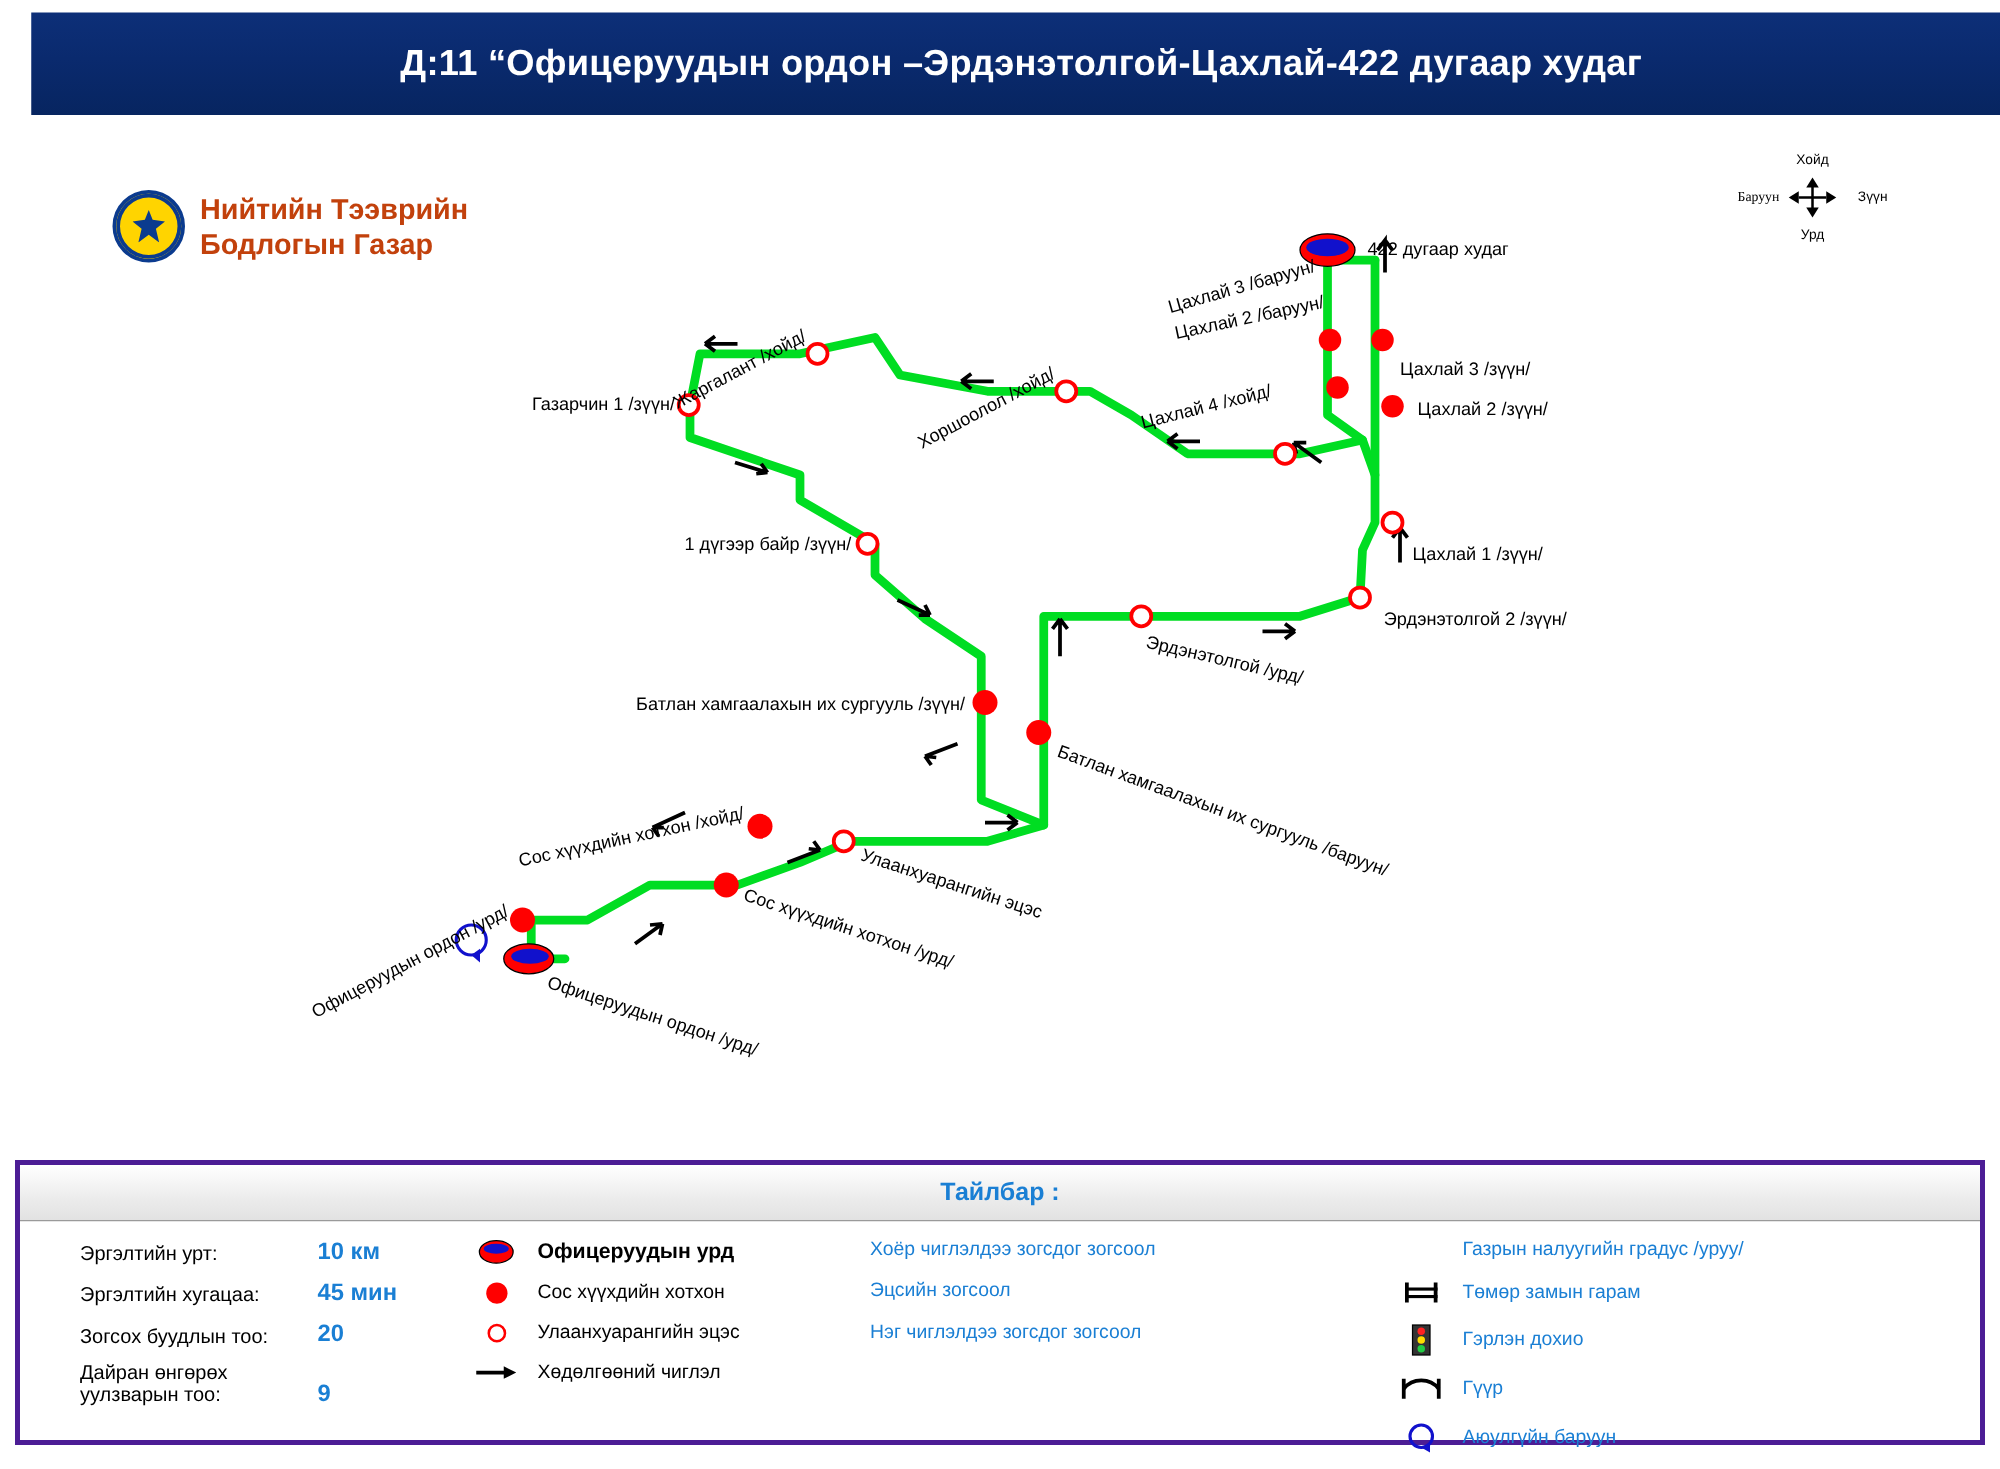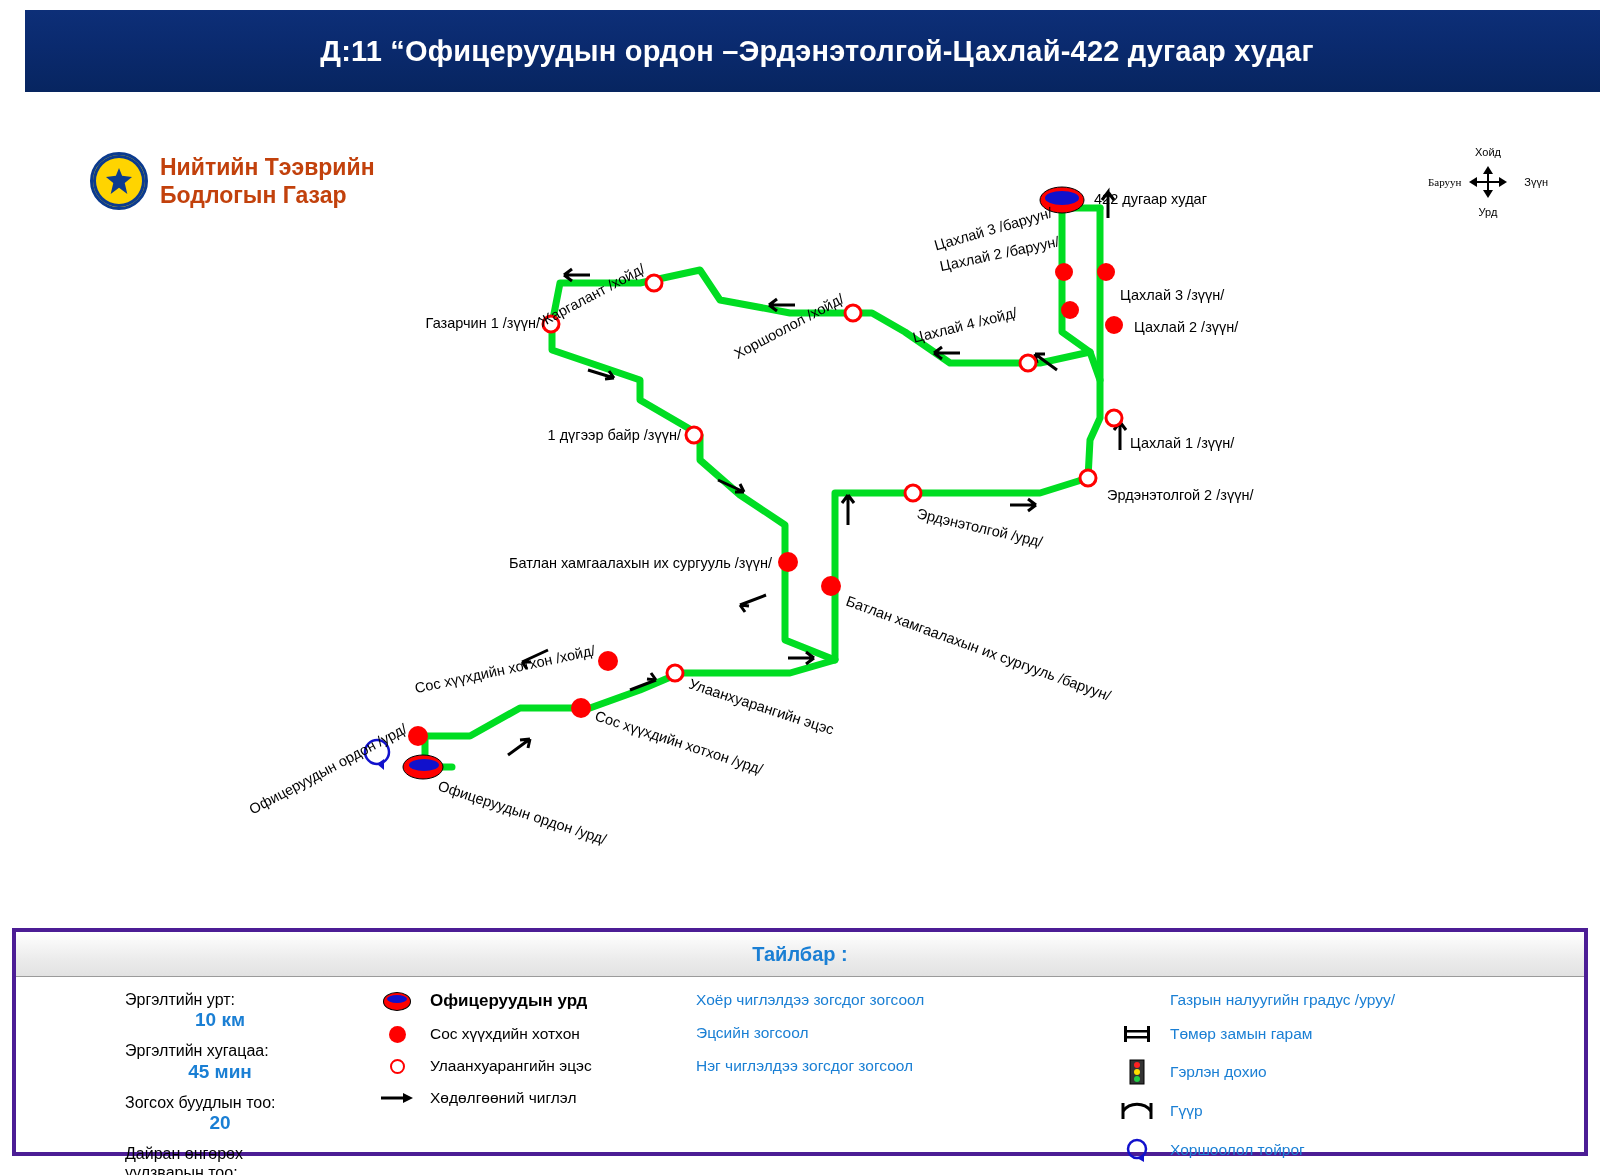--- a/index.html
+++ b/index.html
@@ -74,26 +74,25 @@
     color: #c2410c;
     font-size: 23px;
     font-weight: bold;
     line-height: 1.22;
   }
 
   
   .compass {
     position: absolute;
     left: 1390px;
-    top: 146px;
+    top: 122px;
     width: 120px;
     height: 72px;
     color: #000;
     font-size: 11px;
-    margin-left: 38px;
   }
   .compass .c-n { position: absolute; left: 50%; top: 0; transform: translateX(-50%); }
   .compass .c-s { position: absolute; left: 50%; bottom: 0; transform: translateX(-50%); text-align: center; }
   .compass .c-w { position: absolute; left: 0; top: 50%; transform: translateY(-50%); font-family: Liberation Serif, serif; }
   .compass .c-e { position: absolute; right: 0; top: 50%; transform: translateY(-50%); }
   .compass .c-cross { position: absolute; left: 50%; top: 50%; transform: translate(-50%, -50%); }
 
   
   .map-area {
     position: absolute;
@@ -140,25 +139,24 @@
     box-sizing: border-box;
   }
   .lg-col { box-sizing: border-box; }
   .lg-col-1 { width: 360px; padding-left: 48px; }
   .lg-col-2 { width: 320px; }
   .lg-col-3 { width: 420px; }
   .lg-col-4 { width: 450px; }
 
   .stat-row {
     display: flex;
-    align-items: center;
+    align-items: flex-end;
     margin-bottom: 11px;
     font-size: 16px;
     color: #000;
-    flex-direction: column;
   }
   .stat-label { width: 190px; line-height: 1.15; }
   .stat-value {
     color: #1a7fd4;
     font-weight: bold;
     font-size: 19px;
   }
 
   .key-row {
     display: flex;
@@ -442,20 +440,20 @@
           </span>
           <span>Гүүр</span>
         </div>
         <div class="blue-row">
           <span class="key-ico">
             <svg width="26" height="26" viewBox="0 0 26 26">
                 <circle cx="13" cy="12" r="9" fill="none" stroke="#1111cc" stroke-width="2.5"></circle>
                 <path d="M13 21 L20 17 L20 25 Z" fill="#1111cc"></path>
               </svg>
           </span>
-          <span>Хоршоолол тойрог</span>
+          <span>Аюулгүйн баруун</span>
         </div>
       </div>
 
     </div>
   </div>
 
 </div>
 
 </body></html>

